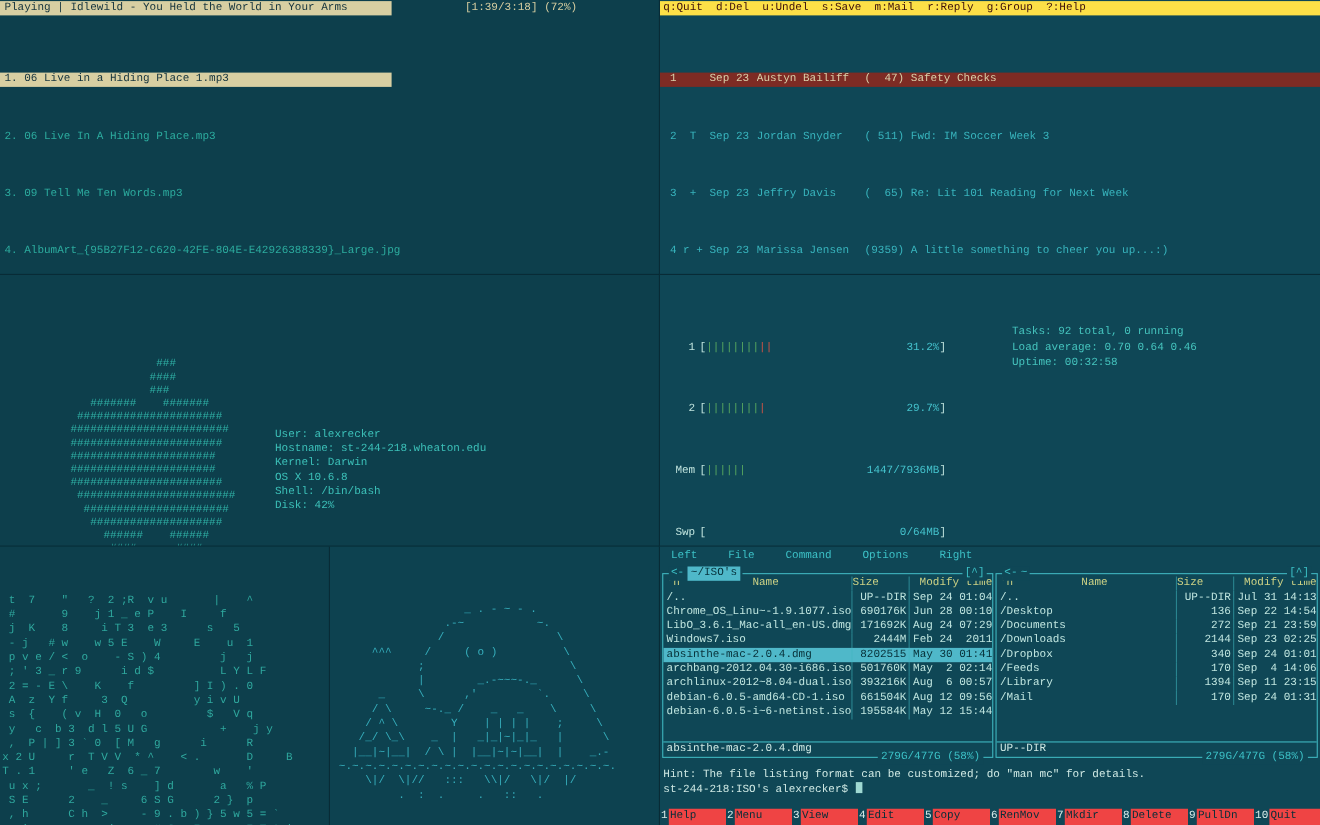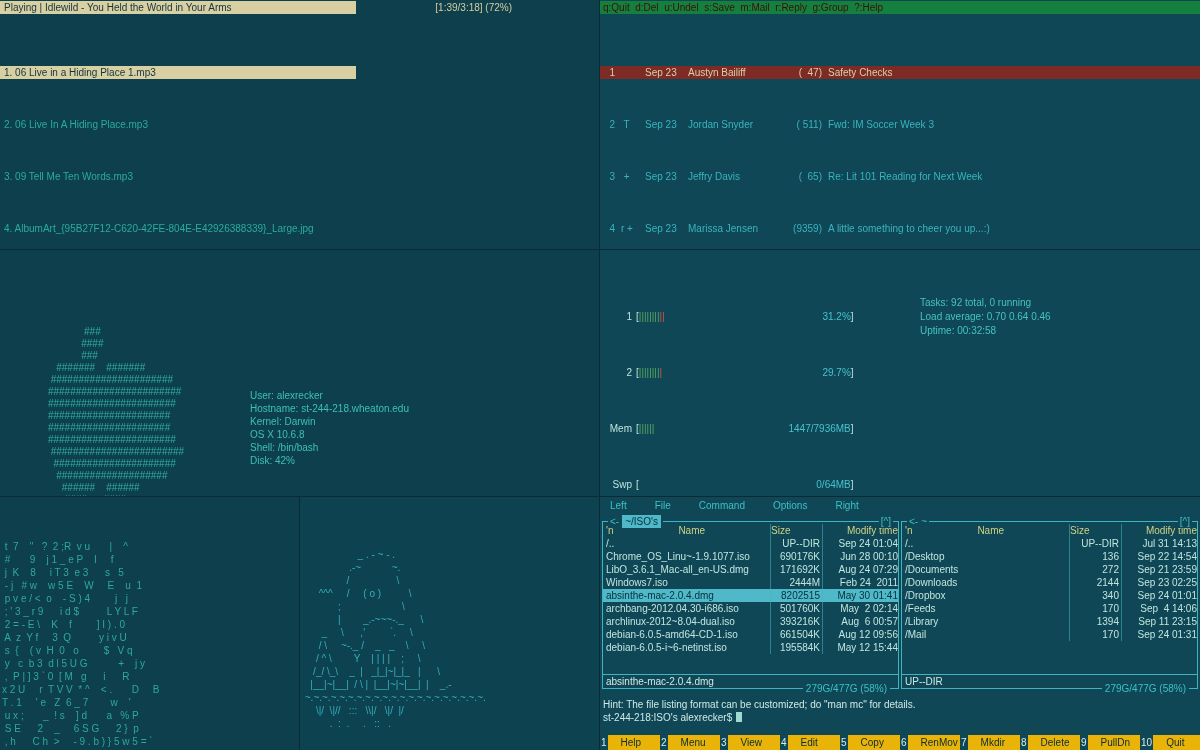--- a/index.html
+++ b/index.html
@@ -1,39 +1,39 @@
 <!DOCTYPE html>
 <html><head>
 <meta charset="utf-8">
 <style>
   *{box-sizing:border-box;margin:0;padding:0}
   html,body{background:#072733}
   .screen{
     position:relative;width:1200px;height:750px;
     display:grid;grid-template-columns:300px 300px 600px;grid-template-rows:250px 247px 253px;
-    font-family:Liberation Sans, sans-serif;font-size:10px;line-height:13px;
+    font-family:Liberation Mono, monospace;font-size:10px;line-height:13px;
     background:#0c3844;overflow:hidden;
   }
   .pane{overflow:hidden;position:relative}
   .split-r{border-right:1px solid #082b36}
   .split-b{border-bottom:1px solid #082b36}
   span,div{white-space:pre}
 
   
   .player{grid-column:1/3;grid-row:1;background:#0d3f4c;color:#2cab9e;display:flex;flex-direction:column;padding-top:1px}
   .pl-header{display:flex}
   .pl-title{display:inline-block;width:59.5%;background:#d8cfa2;color:#14333d;padding-left:4px;overflow:hidden}
   .pl-time{flex:1;text-align:center;color:#d5cda0;padding-right:8px}
   .pl-row .pl-cell{display:inline-block;min-width:59.5%;padding-left:4px}
   .pl-row.sel .pl-cell{background:#d8cfa2;color:#14333d;width:59.5%}
   .pl-bottom{margin-top:auto;height:13px;background:#46919e}
 
   
   .mutt{grid-column:3;grid-row:1;background:#0f4756;color:#38b4bd;display:flex;flex-direction:column;padding-top:1px}
-  .mutt-help{background:#15803d;color:#3c0f0b;padding-left:3px}
+  .mutt-help{background:#fde047;color:#3c0f0b;padding-left:3px}
   .m-row{display:flex;padding-left:3px}
   .m-row span{margin-right:6px;overflow:hidden}
   .m-n{width:12px;text-align:right}
   .m-f{width:18px}
   .m-d{width:37px}
   .m-from{width:91px}
   .m-s{width:37px;text-align:right}
   .m-subj{flex:1}
   .m-row.sel{background:#7d2b24}
   .m-row.sel span{color:#d9cfa8}
@@ -56,21 +56,21 @@
   .bars{overflow:hidden}
   .bar-g{color:#57a85f}
   .bar-r{color:#d05346}
   .m-val{color:#45c3cd}
   .h-stats{line-height:14px;color:#45c3bd}
 
   
   .keybar{margin-top:auto;display:flex;height:15px;line-height:15px}
   .fk{flex:1;display:flex;overflow:hidden}
   .fk-n{color:#d9ecea;padding:0 1px}
-  .fk-l{flex:1;background:#eab308;color:#062e38;padding-left:13px;overflow:hidden}
+  .fk-l{flex:1;background:#ef4444;color:#062e38;padding-left:1px;overflow:hidden}
 
   
   .scatter{grid-column:1;grid-row:3;background:#0d3f4c;color:#2fa89e;padding:4px 2px}
   .artpane{grid-column:2;grid-row:3;background:#0d4250;color:#36aebc;padding:12px 2px}
 
   
   .mc{grid-column:3;grid-row:3;background:#0f4756;color:#3cc0c6;display:flex;flex-direction:column;padding-top:2px}
   .mc-menu{display:flex;gap:28px;padding-left:10px;height:13px}
   .mc-panels{display:flex;gap:2px;margin:9px 2px 9px 2px;height:168px}
   .mc-panel{position:relative;flex:1;border:1px solid #3fb6bf;display:flex;flex-direction:column}

